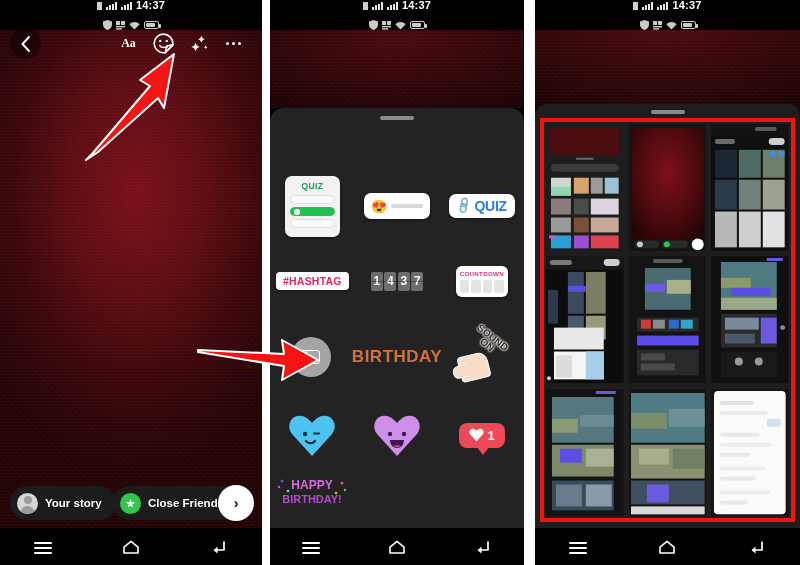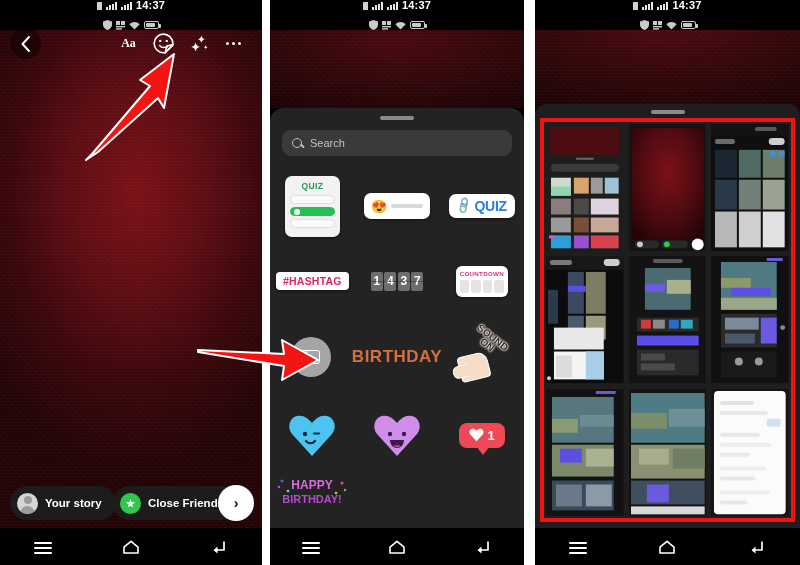--- a/index.html
+++ b/index.html
@@ -362,24 +362,20 @@
           </svg>
         <svg class="ic-wifi" width="11" height="9" viewBox="0 0 11 9">
             <path d="M5.5 8.6 0.3 3.2A7.4 7.4 0 0 1 10.7 3.2z" fill="#dcdcdc"></path>
           </svg>
         <span class="ic-batt"></span>
       </div>
     </div>
 
     <div class="tray">
       <div class="grabber"></div>
-      <div class="searchbar">
-        <span class="mag"></span>
-        <span>Search</span>
-      </div>
 
       <div class="stick-grid">
 
         <div class="srow" style="top:0px;height:76px;">
           <div class="scell">
             <div class="quiz">
               <div class="quiz-t">QUIZ</div>
               <div class="qbar"></div>
               <div class="qbar on"></div>
               <div class="qbar"></div>

